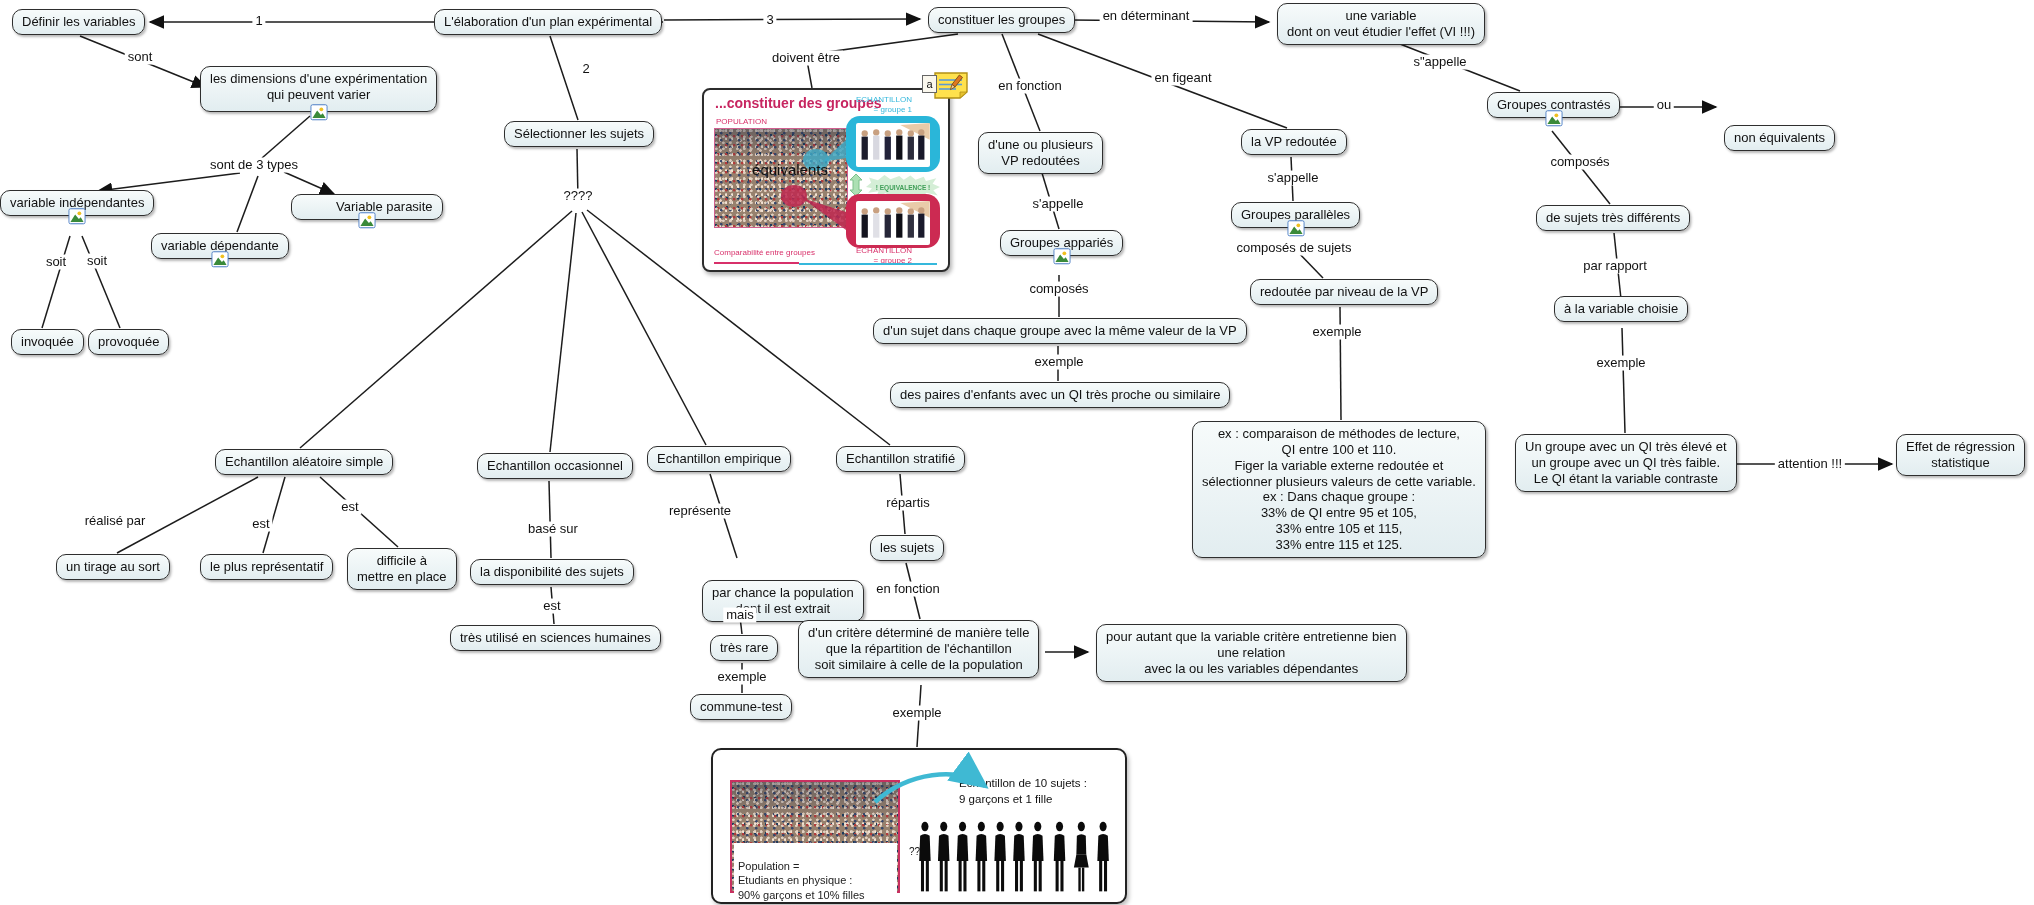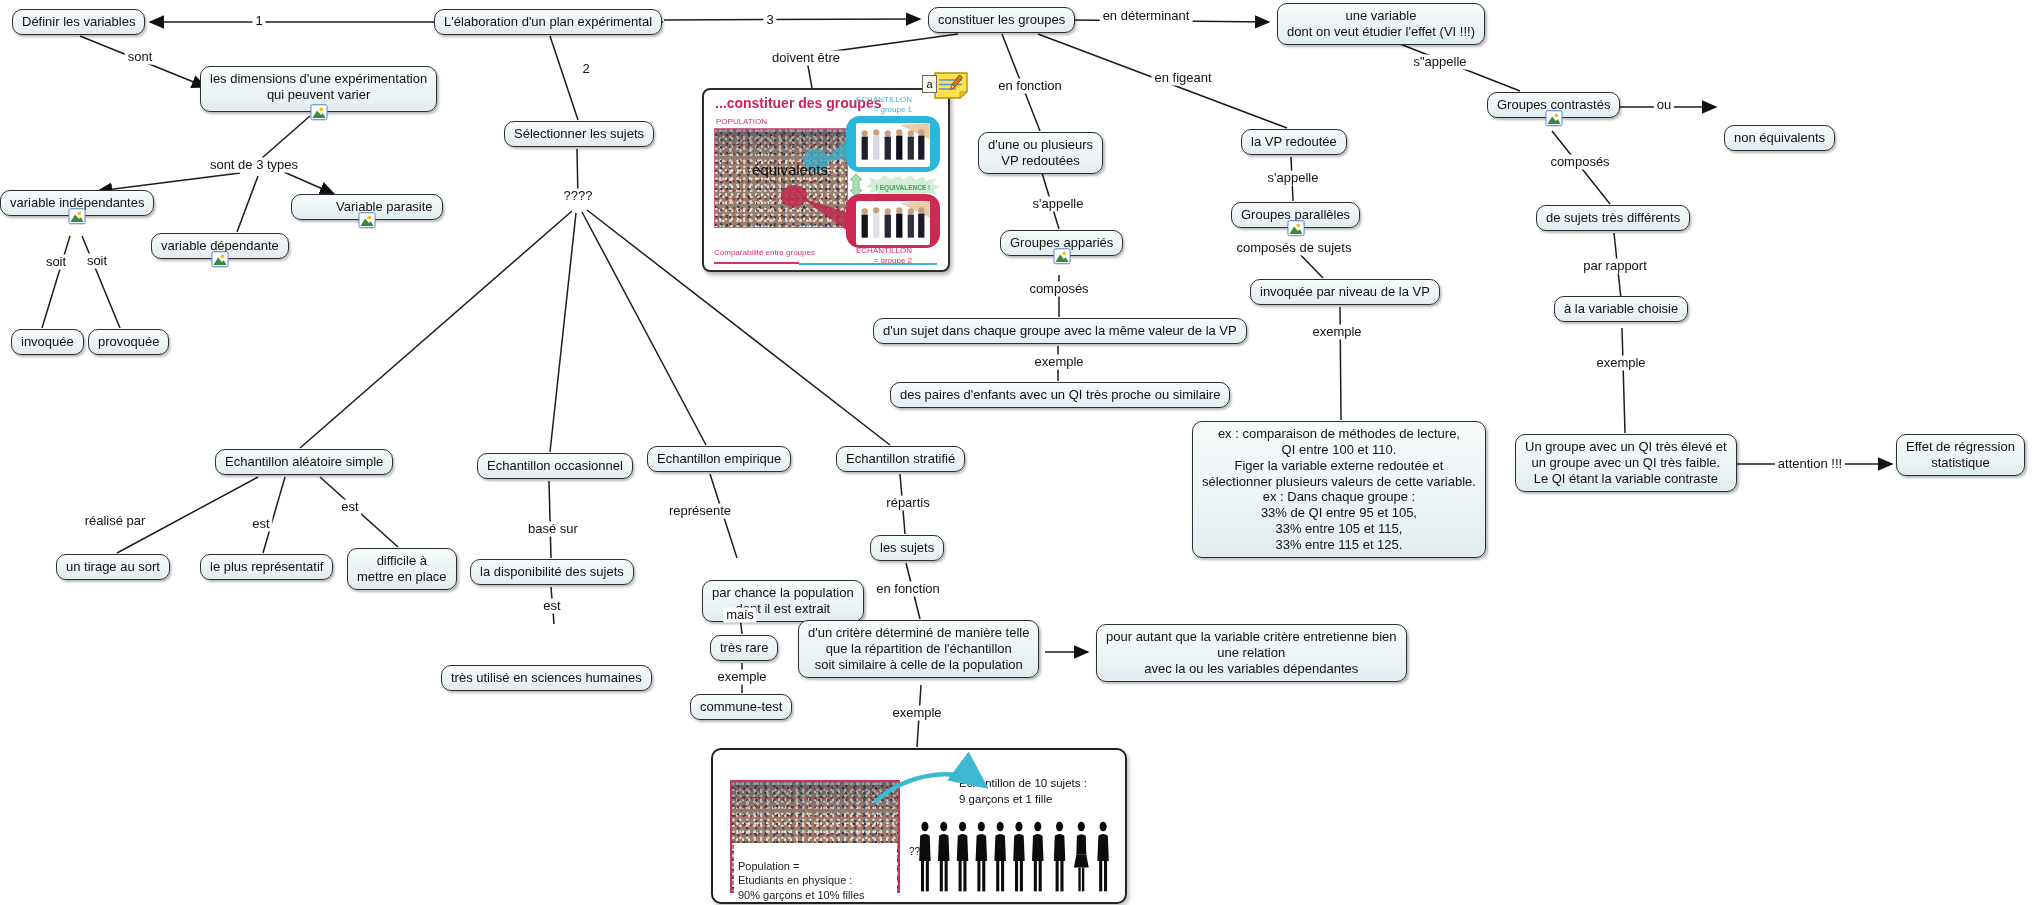--- a/index.html
+++ b/index.html
@@ -172,21 +172,21 @@
 <div class="node" style="left:504px;top:121px;">Sélectionner les sujets</div>
 <div class="node" style="left:215px;top:449px;">Echantillon aléatoire simple</div>
 <div class="node" style="left:477px;top:453px;">Echantillon occasionnel</div>
 <div class="node" style="left:647px;top:446px;">Echantillon empirique</div>
 <div class="node" style="left:836px;top:446px;">Echantillon stratifié</div>
 <div class="node" style="left:56px;top:554px;">un tirage au sort</div>
 <div class="node" style="left:200px;top:554px;">le plus représentatif</div>
 <div class="node" style="left:347px;top:548px;">difficile à
 mettre en place</div>
 <div class="node" style="left:470px;top:559px;">la disponibilité des sujets</div>
-<div class="node" style="left:441px;top:625px;margin-top:40px;">très utilisé en sciences humaines</div>
+<div class="node" style="left:450px;top:625px;">très utilisé en sciences humaines</div>
 <div class="node" style="left:654px;top:580px;margin-left:48px;">par chance la population
 dont il est extrait</div>
 <div class="node" style="left:710px;top:635px;">très rare</div>
 <div class="node" style="left:690px;top:694px;">commune-test</div>
 <div class="node" style="left:870px;top:535px;">les sujets</div>
 <div class="node" style="left:798px;top:620px;">d'un critère déterminé de manière telle
 que la répartition de l'échantillon
 soit similaire à celle de la population</div>
 <div class="node" style="left:1096px;top:624px;">pour autant que la variable critère entretienne bien
 une relation
@@ -199,21 +199,21 @@
         <path d="M1,13 L6,5 L10,10 L12,8 L15,13 Z" fill="#3a8a3a"></path>
       </svg></span></div>
 <div class="node" style="left:873px;top:318px;">d'un sujet dans chaque groupe avec la même valeur de la VP</div>
 <div class="node" style="left:890px;top:382px;">des paires d'enfants avec un QI très proche ou similaire</div>
 <div class="node" style="left:1241px;top:129px;">la VP redoutée</div>
 <div class="node" style="left:1231px;top:202px;"><span>Groupes parallèles</span><span class="img-icon"><svg viewBox="0 0 16 14">
         <rect x="0" y="0" width="16" height="14" fill="#fff"></rect>
         <circle cx="10.5" cy="3.8" r="2" fill="#f0c020"></circle>
         <path d="M1,13 L6,5 L10,10 L12,8 L15,13 Z" fill="#3a8a3a"></path>
       </svg></span></div>
-<div class="node" style="left:1250px;top:279px;">invoquée par niveau de la VP</div>
+<div class="node" style="left:1250px;top:279px;">redoutée par niveau de la VP</div>
 <div class="node" style="left:1192px;top:421px;">ex : comparaison de méthodes de lecture,
 QI entre 100 et 110.
 Figer la variable externe redoutée et
 sélectionner plusieurs valeurs de cette variable.
 ex : Dans chaque groupe :
 33% de QI entre 95 et 105,
 33% entre 105 et 115,
 33% entre 115 et 125.</div>
 <div class="node" style="left:1536px;top:205px;">de sujets très différents</div>
 <div class="node" style="left:1554px;top:296px;">à la variable choisie</div>

